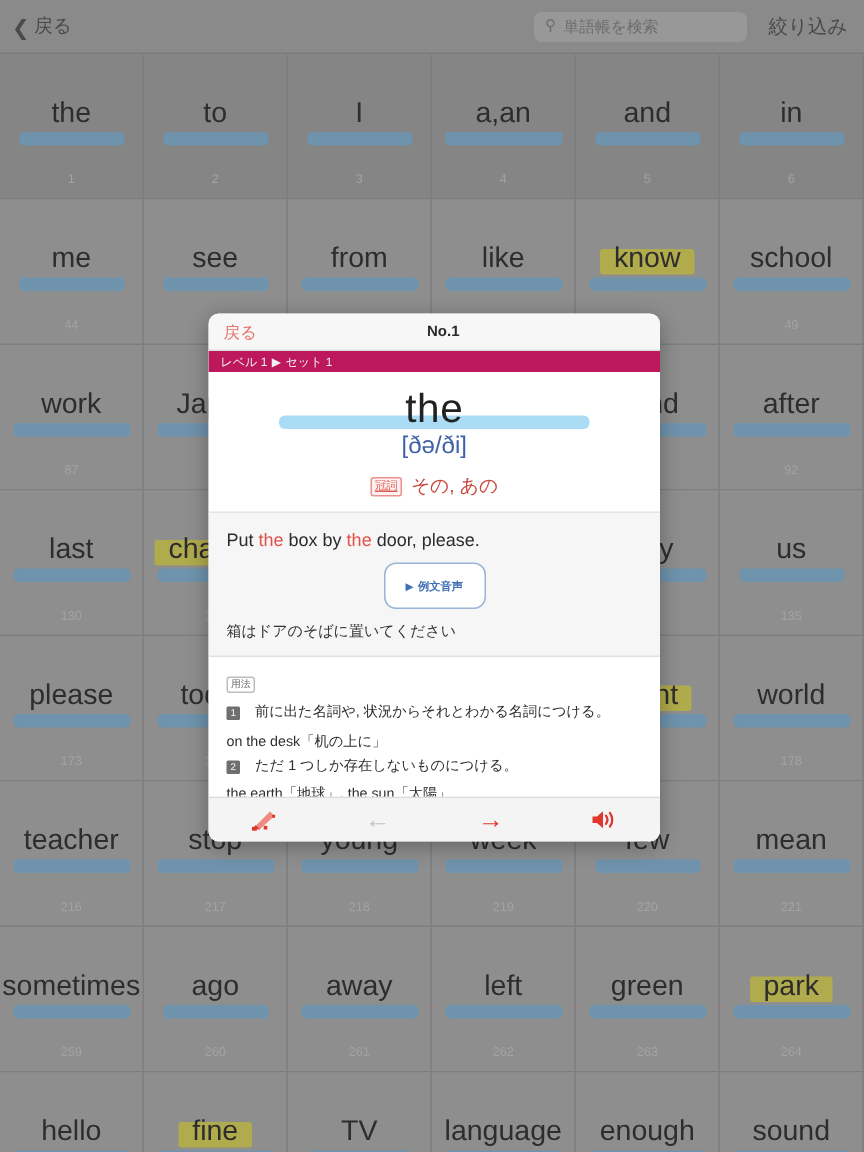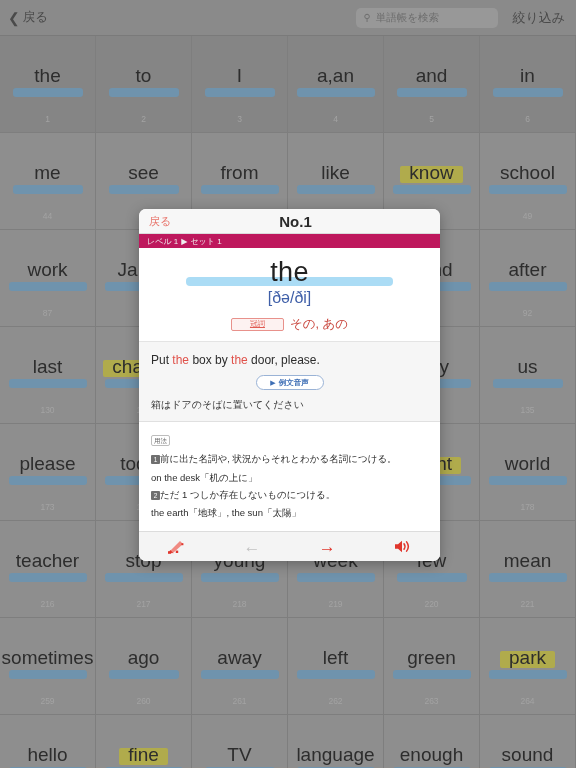--- a/index.html
+++ b/index.html
@@ -86,21 +86,21 @@
   }
   #modal-header{
     height:25px; background:#f7f7f7;
     border-bottom:1px solid #dcdcdc;
     display:flex; align-items:center; position:relative;
     flex:0 0 auto;
   }
   #modal-back{ font-size:11px; color:#e8736a; margin-left:10px; }
   #modal-title{
     position:absolute; left:12px; right:0; text-align:center;
-    font-size:15px; font-weight:bold; color:#2b2b2b;
+    font-size:10px; font-weight:bold; color:#2b2b2b;
   }
   #breadcrumb{
     height:14px; background:#be185d;
     display:flex; align-items:center; gap:3px;
     padding-left:8px; flex:0 0 auto;
   }
   #breadcrumb span{ font-size:8px; color:#efefef; }
   .bc-arrow{ font-size:7px; color:#efefef; }
 
   #headword-zone{
@@ -123,53 +123,53 @@
     letter-spacing:1.5px;
   }
   .ipa{ font-size:16px; color:#3f5fa8; margin-top:1px; }
   .meaning-row{
     margin-top:9px; display:flex; align-items:center;
     justify-content:center; gap:6px;
   }
   .pos-tag{
     font-size:7.5px; color:#e05a52;
     border:1px solid #e8918b; border-radius:2px;
-    padding:1px 18px; background:#fdf2f1; line-height:1.1;text-decoration:underline;
+    padding:1px 2px; background:#fdf2f1; line-height:1.1;text-decoration:underline;
   }
   .meaning{ font-size:12.5px; color:#c9453c; }
 
   
   #example-zone{
     flex:0 0 auto; background:#f6f6f6;
     padding:10px 12px 9px;
     border-bottom:1px solid #e0e0e0;
   }
   .ex-en{ font-size:12px; color:#2c2c2c; line-height:1.35; }
   .ex-en .hl{ color:#e0514a; }
   .audio-btn{
-    margin:7px auto 0; width:68px; height:15px;
+    margin:7px auto 0; width:68px; height:31px;
     border:1px solid #9ab3d6; border-radius:8px;
     background:#fff;
     display:flex; align-items:center; justify-content:center; gap:3px;
   }
   .audio-btn .tri{ font-size:7px; color:#3f6fb5; }
   .audio-btn .lbl{ font-size:7.5px; color:#3f6fb5; font-weight:bold; }
   .ex-ja{ font-size:10px; color:#333; margin-top:8px; }
 
   
   #usage-zone{
     flex:1 1 auto; overflow:hidden;
     padding:7px 12px 0; background:#fff; position:relative;
   }
   .usage-tag{
     display:inline-block; font-size:6.5px; color:#666;
     border:1px solid #bdbdbd; border-radius:2px;
     padding:1px 2px; line-height:1.1; margin-bottom:3px;
   }
-  .u-item{ display:flex; gap:0; margin-top:4px; align-items:flex-start; }
+  .u-item{ display:flex; gap:10px; margin-top:4px; align-items:flex-start; }
   .u-num{
     flex:0 0 auto; width:9px; height:9px; margin-top:2px;
     background:#6f6f6f; color:#fff; font-size:6.5px;
     display:flex; align-items:center; justify-content:center;
     border-radius:1px;
   }
   .u-txt{ font-size:9.5px; color:#2e2e2e; line-height:1.3; }
   .u-ex{ font-size:9.5px; color:#2e2e2e; margin-top:6px; }
 
   

